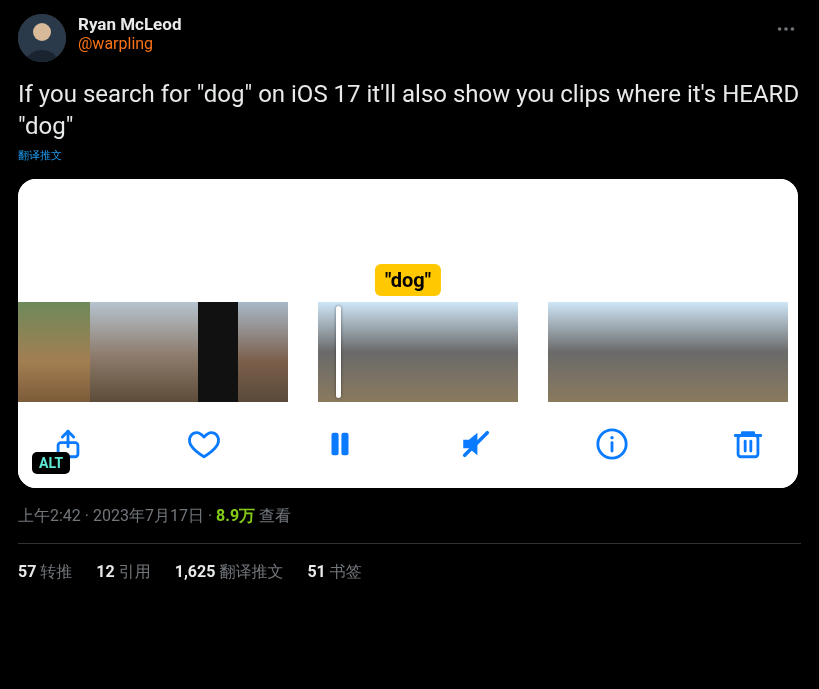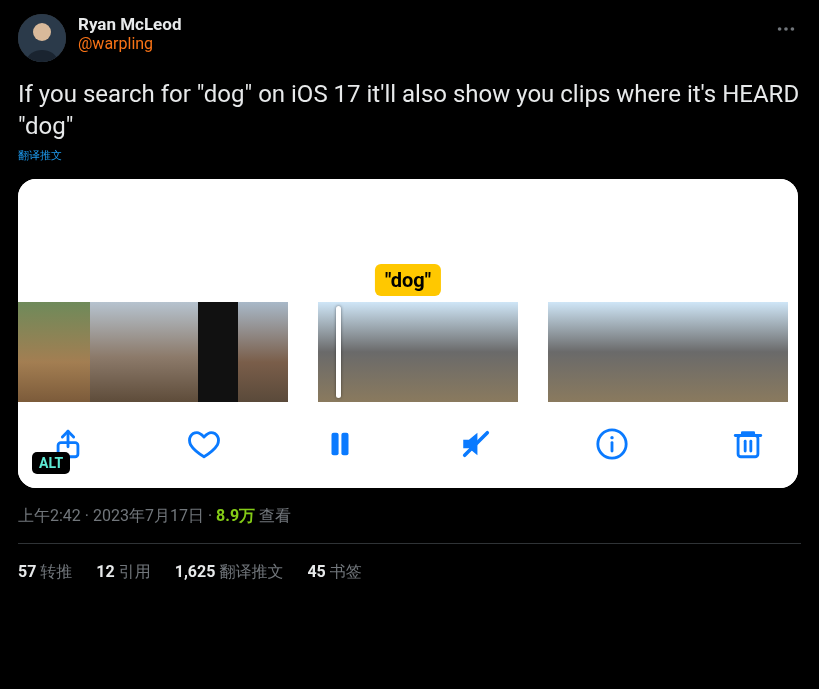--- a/index.html
+++ b/index.html
@@ -301,17 +301,17 @@
     <div class="stat">
       <span class="num">57</span><span>转推</span>
     </div>
     <div class="stat">
       <span class="num">12</span><span>引用</span>
     </div>
     <div class="stat">
       <span class="num">1,625</span><span>翻译推文</span>
     </div>
     <div class="stat">
-      <span class="num">45</span><span>书签</span>
+      <span class="num">51</span><span>书签</span>
     </div>
   </div>
 
 </div>
 
 </body></html>

